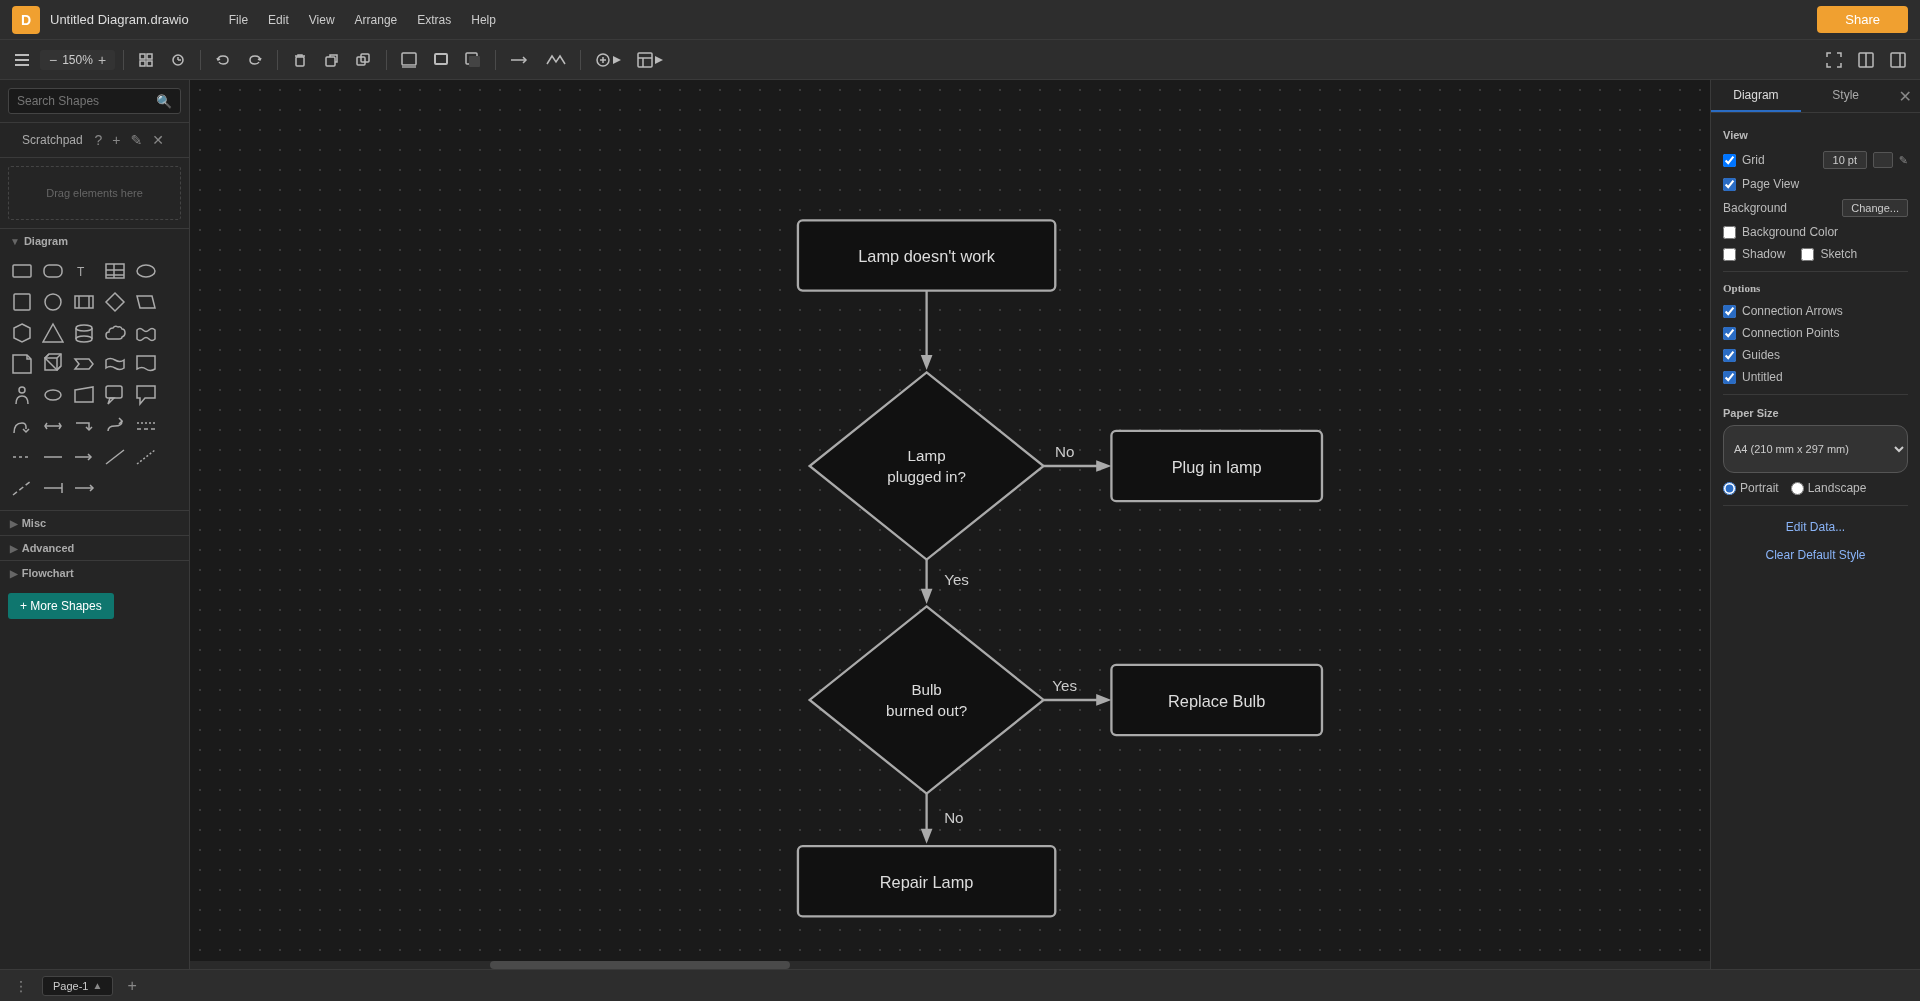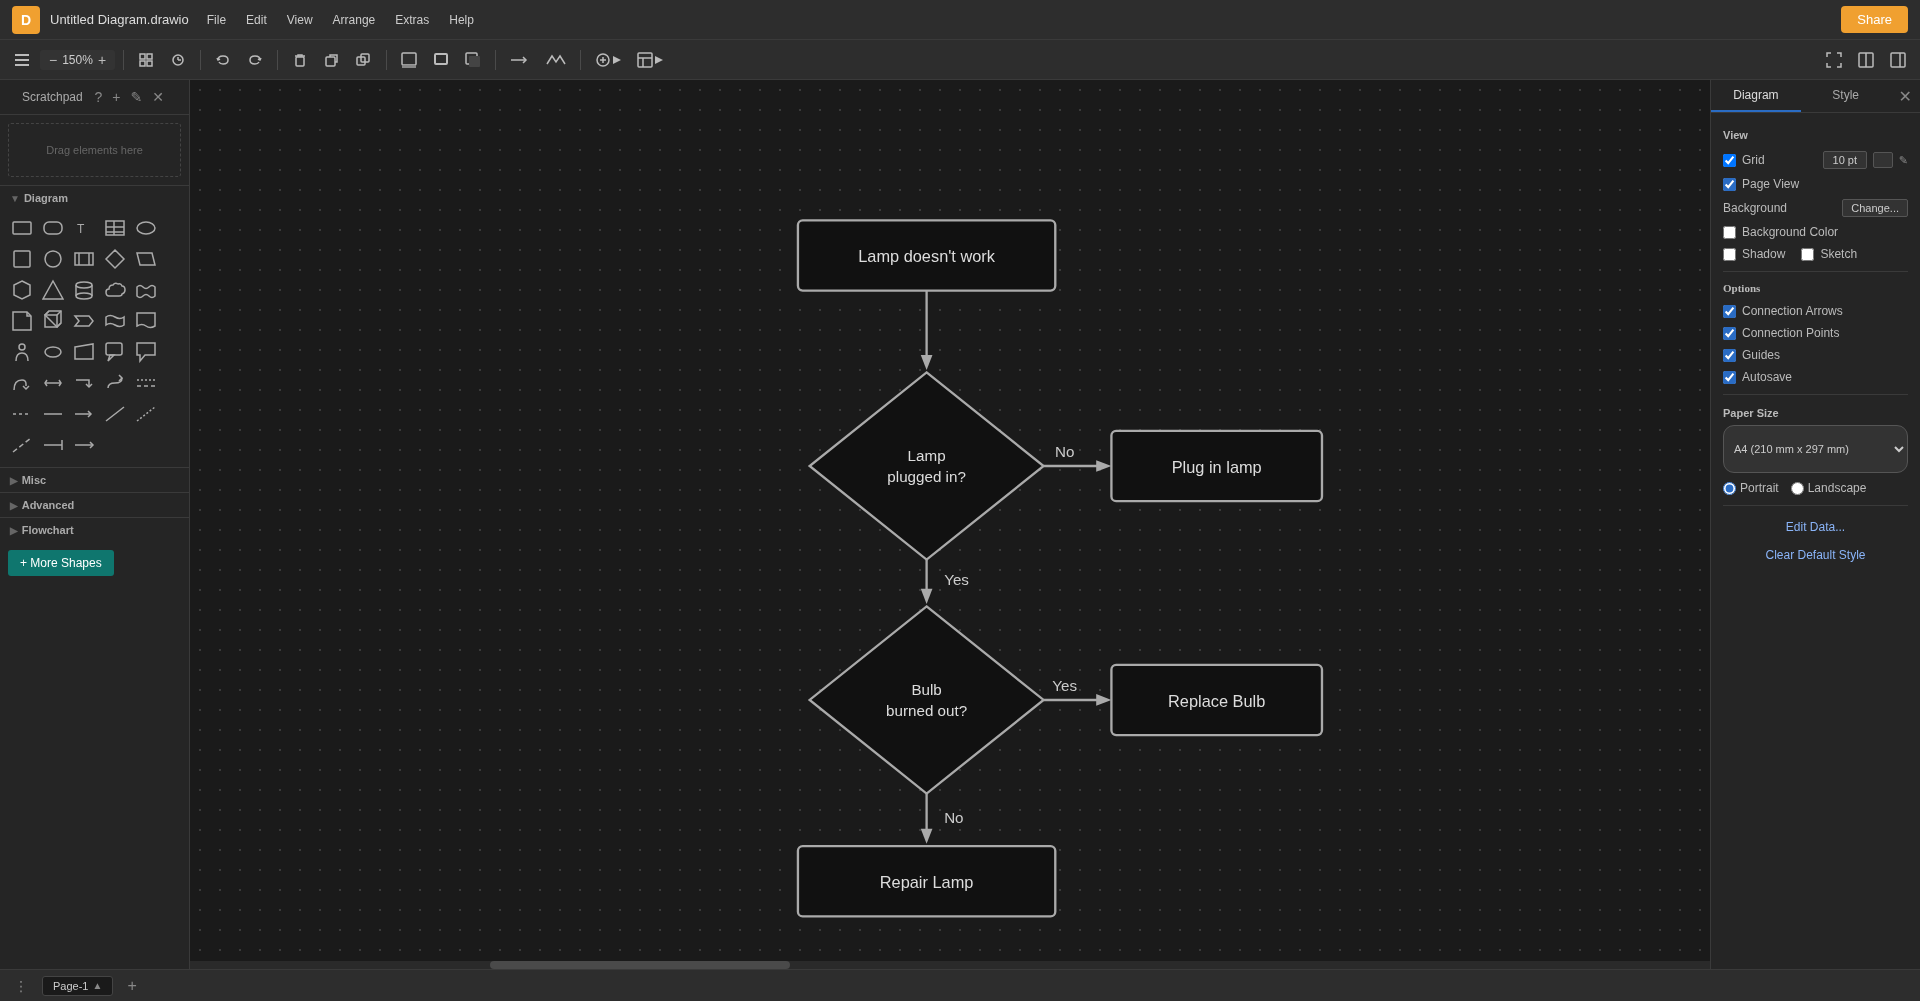--- a/index.html
+++ b/index.html
@@ -1,25 +1,25 @@
 <!DOCTYPE html>
 <html><head>
   <meta charset="utf-8">
   <style>
     * { box-sizing: border-box; margin: 0; padding: 0; }
     body { background: #1e1e1e; color: #ccc; font-family: 'Segoe UI', Arial, sans-serif; font-size: 12px; overflow: hidden; width: 1920px; height: 1001px; display: flex; flex-direction: column; }
 
     
     .titlebar { background: #2d2d2d; height: 40px; display: flex; align-items: center; padding: 0 12px; gap: 10px; border-bottom: 1px solid #3a3a3a; }
     .app-logo { width: 28px; height: 28px; background: #f0a030; border-radius: 4px; display: flex; align-items: center; justify-content: center; color: white; font-weight: bold; font-size: 14px; flex-shrink: 0; }
-    .app-title { color: #ddd; font-size: 13px; margin-right: 0; }
+    .app-title { color: #ddd; font-size: 13px; margin-right: 22px; }
     .menu-bar { display: flex; gap: 4px; }
     .menu-item { color: #ccc; padding: 4px 8px; cursor: pointer; border-radius: 3px; font-size: 12px; }
     .titlebar-right { margin-left: auto; }
-    .share-btn { background: #f0a030; color: white; border: none; padding: 6px 16px; border-radius: 4px; cursor: pointer; font-size: 13px; font-weight: 500; }
+    .share-btn { background: #f0a030; color: white; border: none; padding: 6px 28px; border-radius: 4px; cursor: pointer; font-size: 13px; font-weight: 500; }
 
     
     .toolbar { background: #2d2d2d; height: 40px; display: flex; align-items: center; padding: 0 8px; gap: 4px; border-bottom: 1px solid #3a3a3a; }
     .toolbar-btn { background: none; border: none; color: #bbb; padding: 4px 6px; cursor: pointer; border-radius: 3px; font-size: 13px; display: flex; align-items: center; gap: 2px; }
     .toolbar-separator { width: 1px; background: #4a4a4a; height: 20px; margin: 0 4px; }
     .zoom-control { display: flex; align-items: center; gap: 2px; background: #333; border-radius: 3px; padding: 2px 6px; color: #ccc; font-size: 12px; }
     .zoom-btn { background: none; border: none; color: #bbb; cursor: pointer; font-size: 14px; padding: 0 3px; }
 
     
     .main { display: flex; flex: 1; overflow: hidden; }
@@ -256,20 +256,26 @@
     <svg width="16" height="16" viewBox="0 0 16 16" fill="none" stroke="#bbb" stroke-width="1.5">
         <rect x="1" y="1" width="14" height="14" rx="1"></rect>
         <line x1="10" y1="1" x2="10" y2="15"></line>
       </svg>
   </button>
 </div>
 
 <div class="main">
 
   <div class="left-sidebar">
+    <div class="search-box">
+      <div class="search-wrapper">
+        <input class="search-input" type="text" placeholder="Search Shapes" style="">
+        <span class="search-icon">🔍</span>
+      </div>
+    </div>
 
     <div class="scratchpad-header">
       <span class="scratchpad-label">Scratchpad</span>
       <div class="scratchpad-actions">
         <button class="scratchpad-btn">?</button>
         <button class="scratchpad-btn">+</button>
         <button class="scratchpad-btn">✎</button>
         <button class="scratchpad-btn">✕</button>
       </div>
     </div>
@@ -634,21 +640,21 @@
         <label for="cp-cb">Connection Points</label>
       </div>
 
       <div class="checkbox-row">
         <input type="checkbox" id="guides-cb" checked="" style="">
         <label for="guides-cb">Guides</label>
       </div>
 
       <div class="checkbox-row">
         <input type="checkbox" id="as-cb" checked="" style="">
-        <label for="as-cb">Autosave</label>
+        <label for="as-cb">Untitled</label>
       </div>
 
       <hr class="separator">
 
       <div class="paper-section">
         <div class="paper-label">Paper Size</div>
         <select class="paper-select">
           <option>A4 (210 mm x 297 mm)</option>
           <option>A3</option>
           <option>Letter</option>

